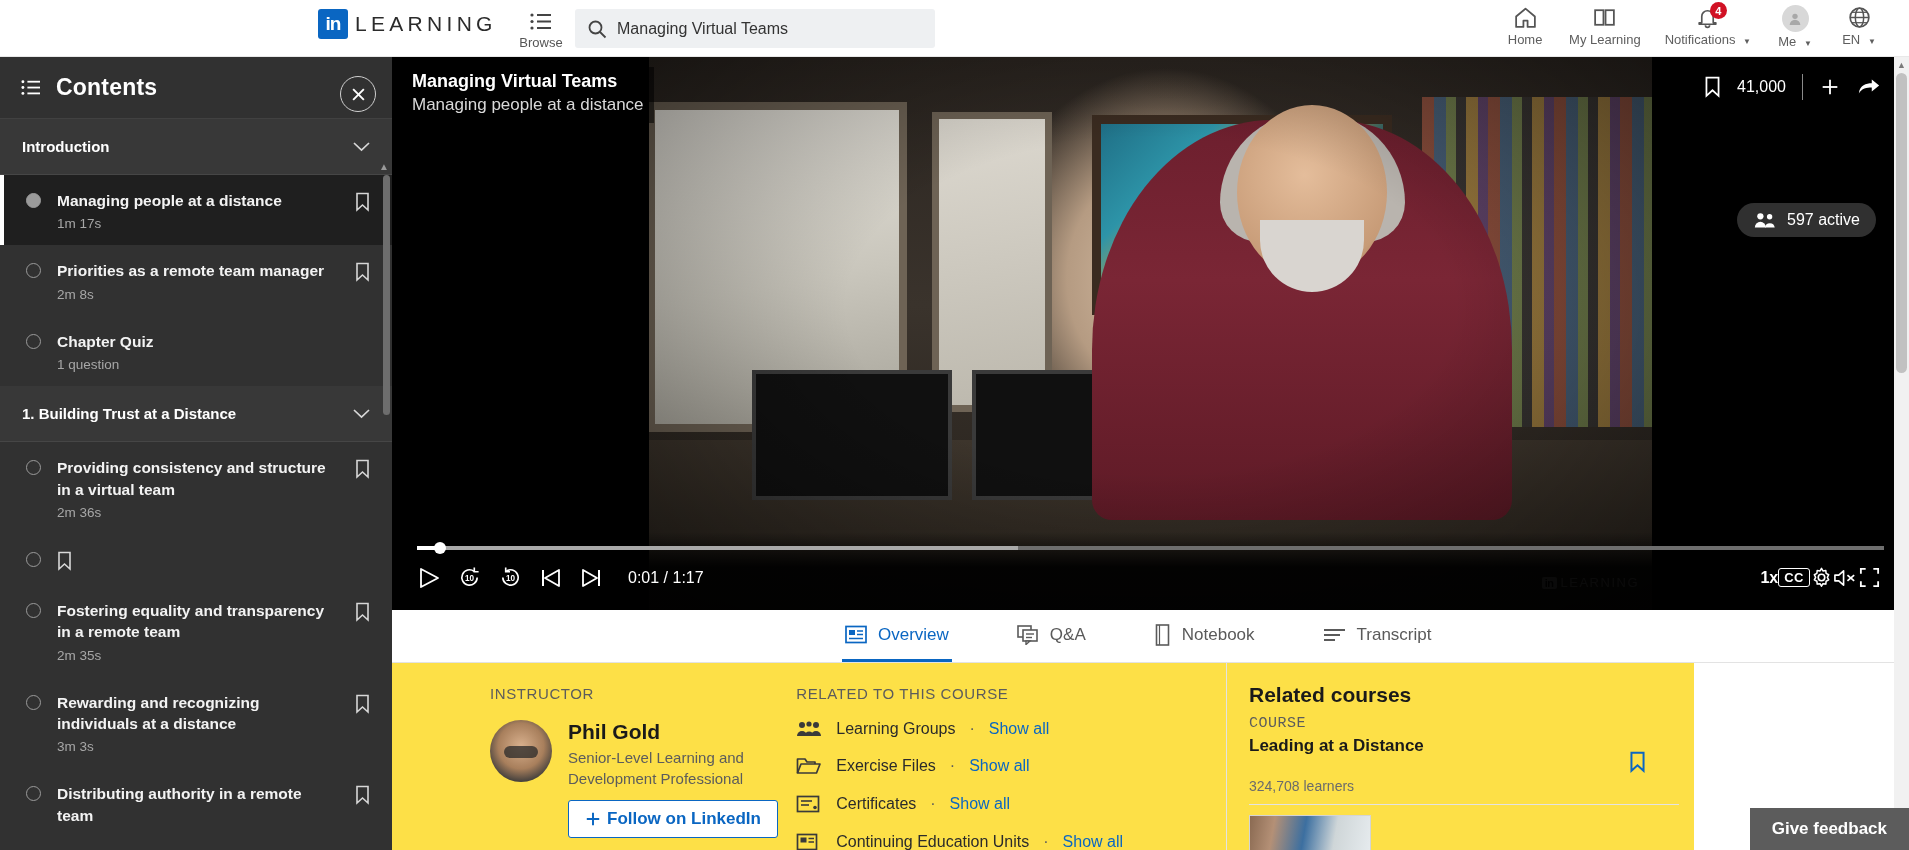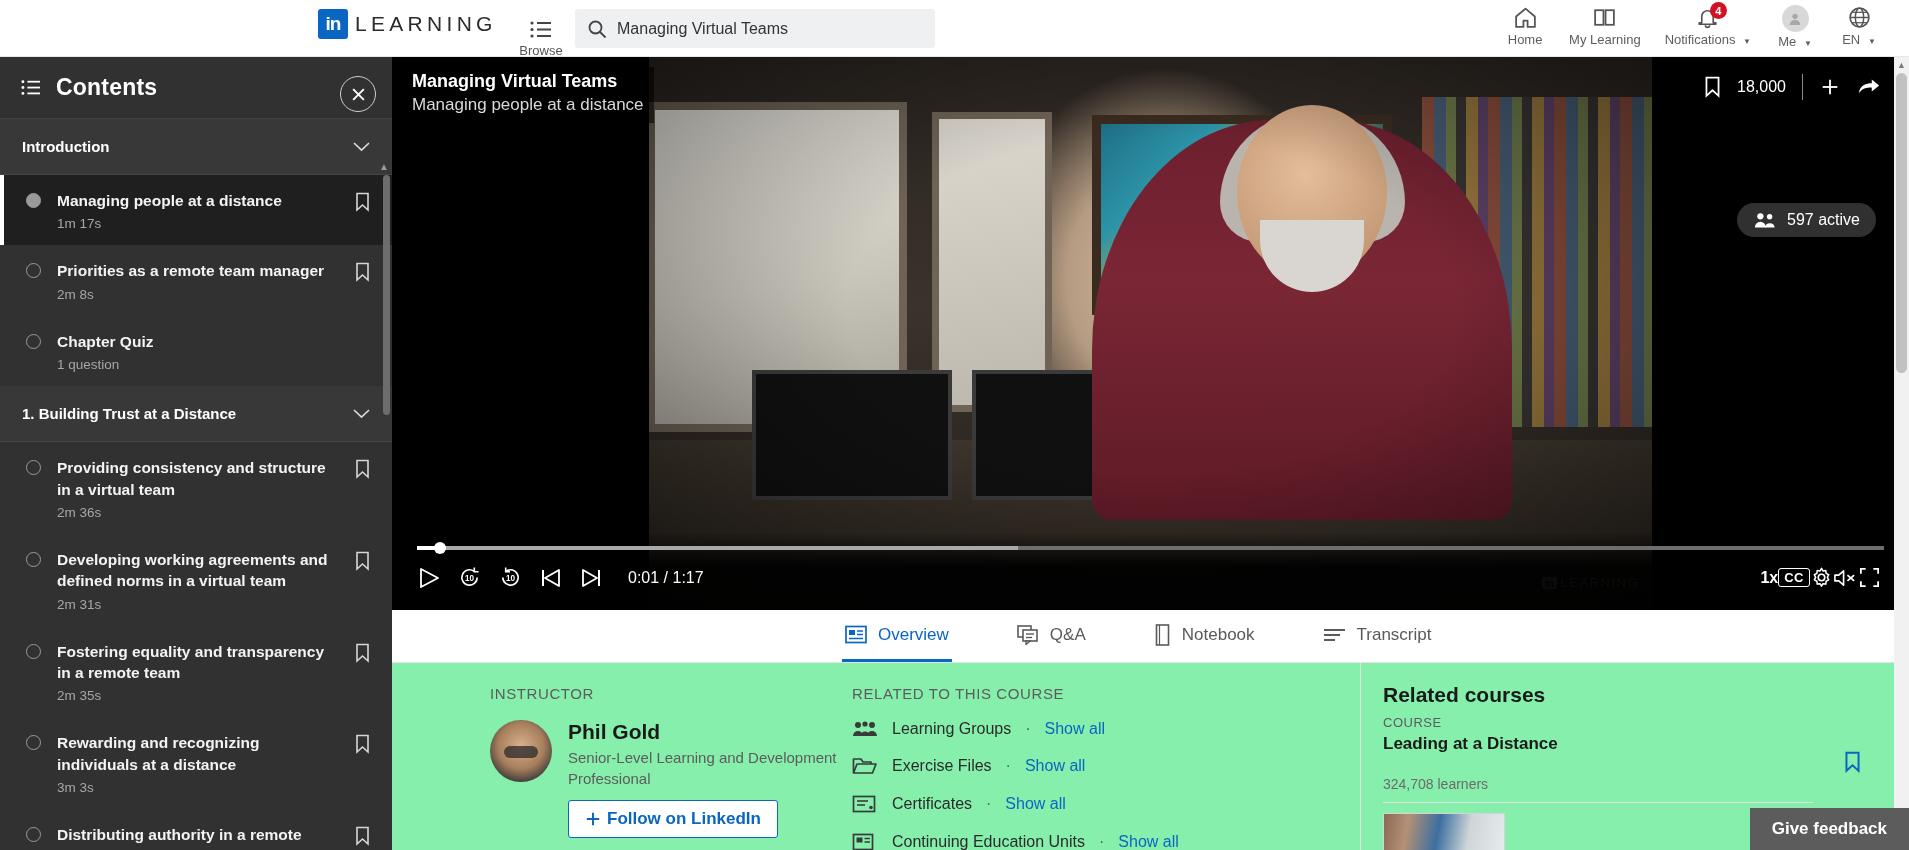--- a/index.html
+++ b/index.html
@@ -27,21 +27,21 @@
     background: #0a66c2; color: #fff;
     font-weight: bold; font-size: 19px;
     display: flex; align-items: center; justify-content: center;
     letter-spacing: -1px; font-family: "Liberation Sans", sans-serif;
   }
   .brand-word {
     font-size: 21px; letter-spacing: 4.3px; color: #2b2b2b;
     font-weight: 400;
   }
   .browse-btn {
-    position: absolute; left: 508px; top: 20px;
+    position: absolute; left: 508px; top: 12px;
     width: 66px; display: flex; flex-direction: column;
     align-items: center; cursor: pointer;
   }
   .browse-label { font-size: 13px; color: #555; margin-top: 3px; }
   .search-wrap {
     position: absolute; left: 575px; top: 9px;
     width: 360px; height: 39px;
     background: #eef0f2; border-radius: 3px;
     display: flex; align-items: center; padding: 0 12px; gap: 10px;
   }
@@ -269,21 +269,21 @@
   .tab {
     display: flex; align-items: center; gap: 11px;
     height: 52px; cursor: pointer; color: #5a5a5a; font-size: 17px;
     border-bottom: 3px solid transparent; padding: 0 3px;
   }
   .tab.active { color: #0a66c2; border-bottom-color: #0a66c2; }
 
   
   .content {
     position: absolute; left: 392px; top: 663px;
-    width: 1517px; height: 187px; background: #86efac;
+    width: 1302px; height: 187px; background: #fde047;
     display: flex;
   }
   .col-instructor { width: 460px; padding: 22px 0 0 98px; }
   .col-related { width: 508px; padding: 22px 0 9px 0; }
   .col-sidebar-r {
     width: 549px; padding: 20px 0 0 22px;
     border-left: 1px solid #e3e3e3;
   }
   .sec-label {
     font-size: 15px; color: #5c5c5c; letter-spacing: .6px; margin-bottom: 18px;
@@ -328,21 +328,21 @@
   }
   .rc-hex2 {
     position: absolute; left: 18px; top: 30px; width: 34px; height: 38px;
     background: #1a6d96;
     clip-path: polygon(50% 0%, 100% 25%, 100% 75%, 50% 100%, 0% 75%, 0% 25%);
   }
   .rc-dur {
     position: absolute; right: 0; bottom: 0; background: #1a1a1a; color: #fff;
     font-size: 13px; font-weight: bold; padding: 2px 6px;
   }
-  .rc-kicker { font-size: 13px; color: #5c5c5c; letter-spacing: .5px; }
+  .rc-kicker { font-size: 15px; color: #5c5c5c; letter-spacing: .5px; font-family: Liberation Mono, monospace; }
   .rc-name { font-size: 17px; font-weight: bold; color: #1a1a1a; margin-top: 4px; }
   .rc-learners { font-size: 14px; color: #6b6b6b; margin-top: 22px; }
   .rc-bm { margin-left: auto; margin-right: 48px; margin-top: 36px; color: #0a66c2; }
   .rc-divider { height: 1px; background: #e3e3e3; margin: 10px 0 0 0; width: 430px; }
   .rc-next-thumb {
     width: 122px; height: 40px; margin-top: 10px;
     background: linear-gradient(100deg, #8a6a52 0%, #b49076 20%, #3c6fa0 45%, #cfd6d8 70%, #e6ebee 100%);
     border: 1px solid #d4d4d4;
   }
   .feedback-btn {
@@ -514,24 +514,20 @@
       <span class="lesson-title" style="display:block">Providing consistency and structure in a virtual team</span>
       <span class="lesson-meta" style="display:block">2m 36s</span>
     </span>
     <svg class="bookmark-ic" width="15" height="20" viewBox="0 0 15 20">
       <path d="M2 1.5 H13 V18 L7.5 13 L2 18 Z" fill="none" stroke="#e0e0e0" stroke-width="1.6"></path>
     </svg>
   </div>
 
   <div class="lesson">
     <span class="lesson-status"></span>
-    <span class="lesson-body">
-      <span class="lesson-title" style="display:block">Developing working agreements and defined norms in a virtual team</span>
-      <span class="lesson-meta" style="display:block">2m 31s</span>
-    </span>
     <svg class="bookmark-ic" width="15" height="20" viewBox="0 0 15 20">
       <path d="M2 1.5 H13 V18 L7.5 13 L2 18 Z" fill="none" stroke="#e0e0e0" stroke-width="1.6"></path>
     </svg>
   </div>
 
   <div class="lesson">
     <span class="lesson-status"></span>
     <span class="lesson-body">
       <span class="lesson-title" style="display:block">Fostering equality and transparency in a remote team</span>
       <span class="lesson-meta" style="display:block">2m 35s</span>
@@ -595,21 +591,21 @@
 
   <div class="video-title-ov">
     <div class="vt-main">Managing Virtual Teams</div>
     <div class="vt-sub">Managing people at a distance</div>
   </div>
 
   <div class="video-actions">
     <svg width="17" height="22" viewBox="0 0 15 20">
       <path d="M2 1.5 H13 V18 L7.5 13 L2 18 Z" fill="none" stroke="#fff" stroke-width="1.6"></path>
     </svg>
-    <span class="va-count">18,000</span>
+    <span class="va-count">41,000</span>
     <span class="va-div"></span>
     <svg width="22" height="22" viewBox="0 0 24 24">
       <line x1="12" y1="4" x2="12" y2="20" stroke="#fff" stroke-width="2"></line>
       <line x1="4" y1="12" x2="20" y2="12" stroke="#fff" stroke-width="2"></line>
     </svg>
     <svg width="24" height="22" viewBox="0 0 26 22">
       <path d="M2 18 C3 9 10 7 16 7 V3 L24 9.5 L16 16 V11.5 C10.5 11.5 5 12.5 2 18 Z" fill="#fff"></path>
     </svg>
   </div>
 

